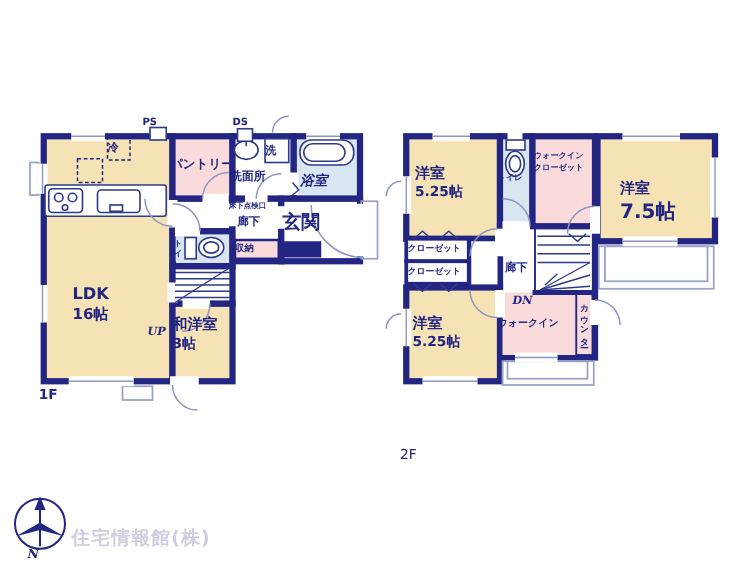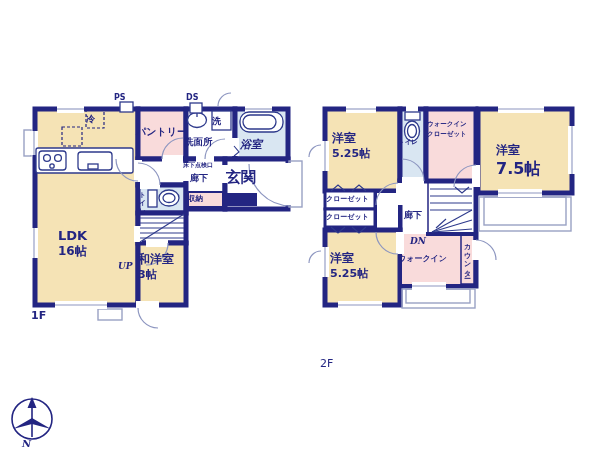--- a/index.html
+++ b/index.html
@@ -231,14 +231,15 @@
 <div class="lbl" style="left:326px;top:214px;width:48px;font-size:7px;">クローゼット</div>
 <div class="lbl italic" style="left:410px;top:189px;width:22px;font-size:9px;">DN</div>
 <div class="lbl" style="left:404px;top:210px;width:30px;font-size:9px;">廊下</div>
 <div class="lbl" style="left:330px;top:252px;width:60px;font-size:12px;">洋室</div>
 <div class="lbl" style="left:330px;top:268px;width:60px;font-size:11px;">5.25帖</div>
 <div class="lbl" style="left:398px;top:255px;width:66px;font-size:8px;">ウォークイン</div>
 <div class="vlbl" style="left:463px;top:238px;height:46px;font-size:7px;">カウンター</div>
 <div class="lbl" style="left:320px;top:310px;width:26px;font-size:11px;text-align:left;font-weight:normal;margin-top:48px;">2F</div>
 
 <div class="lbl italic" style="left:22px;top:391px;width:18px;font-size:10px;">N</div>
+<div class="watermark" style="left:57px;top:421px;font-size:15px;">住宅情報館(株)</div>
 
 </div>
 
 </body></html>

